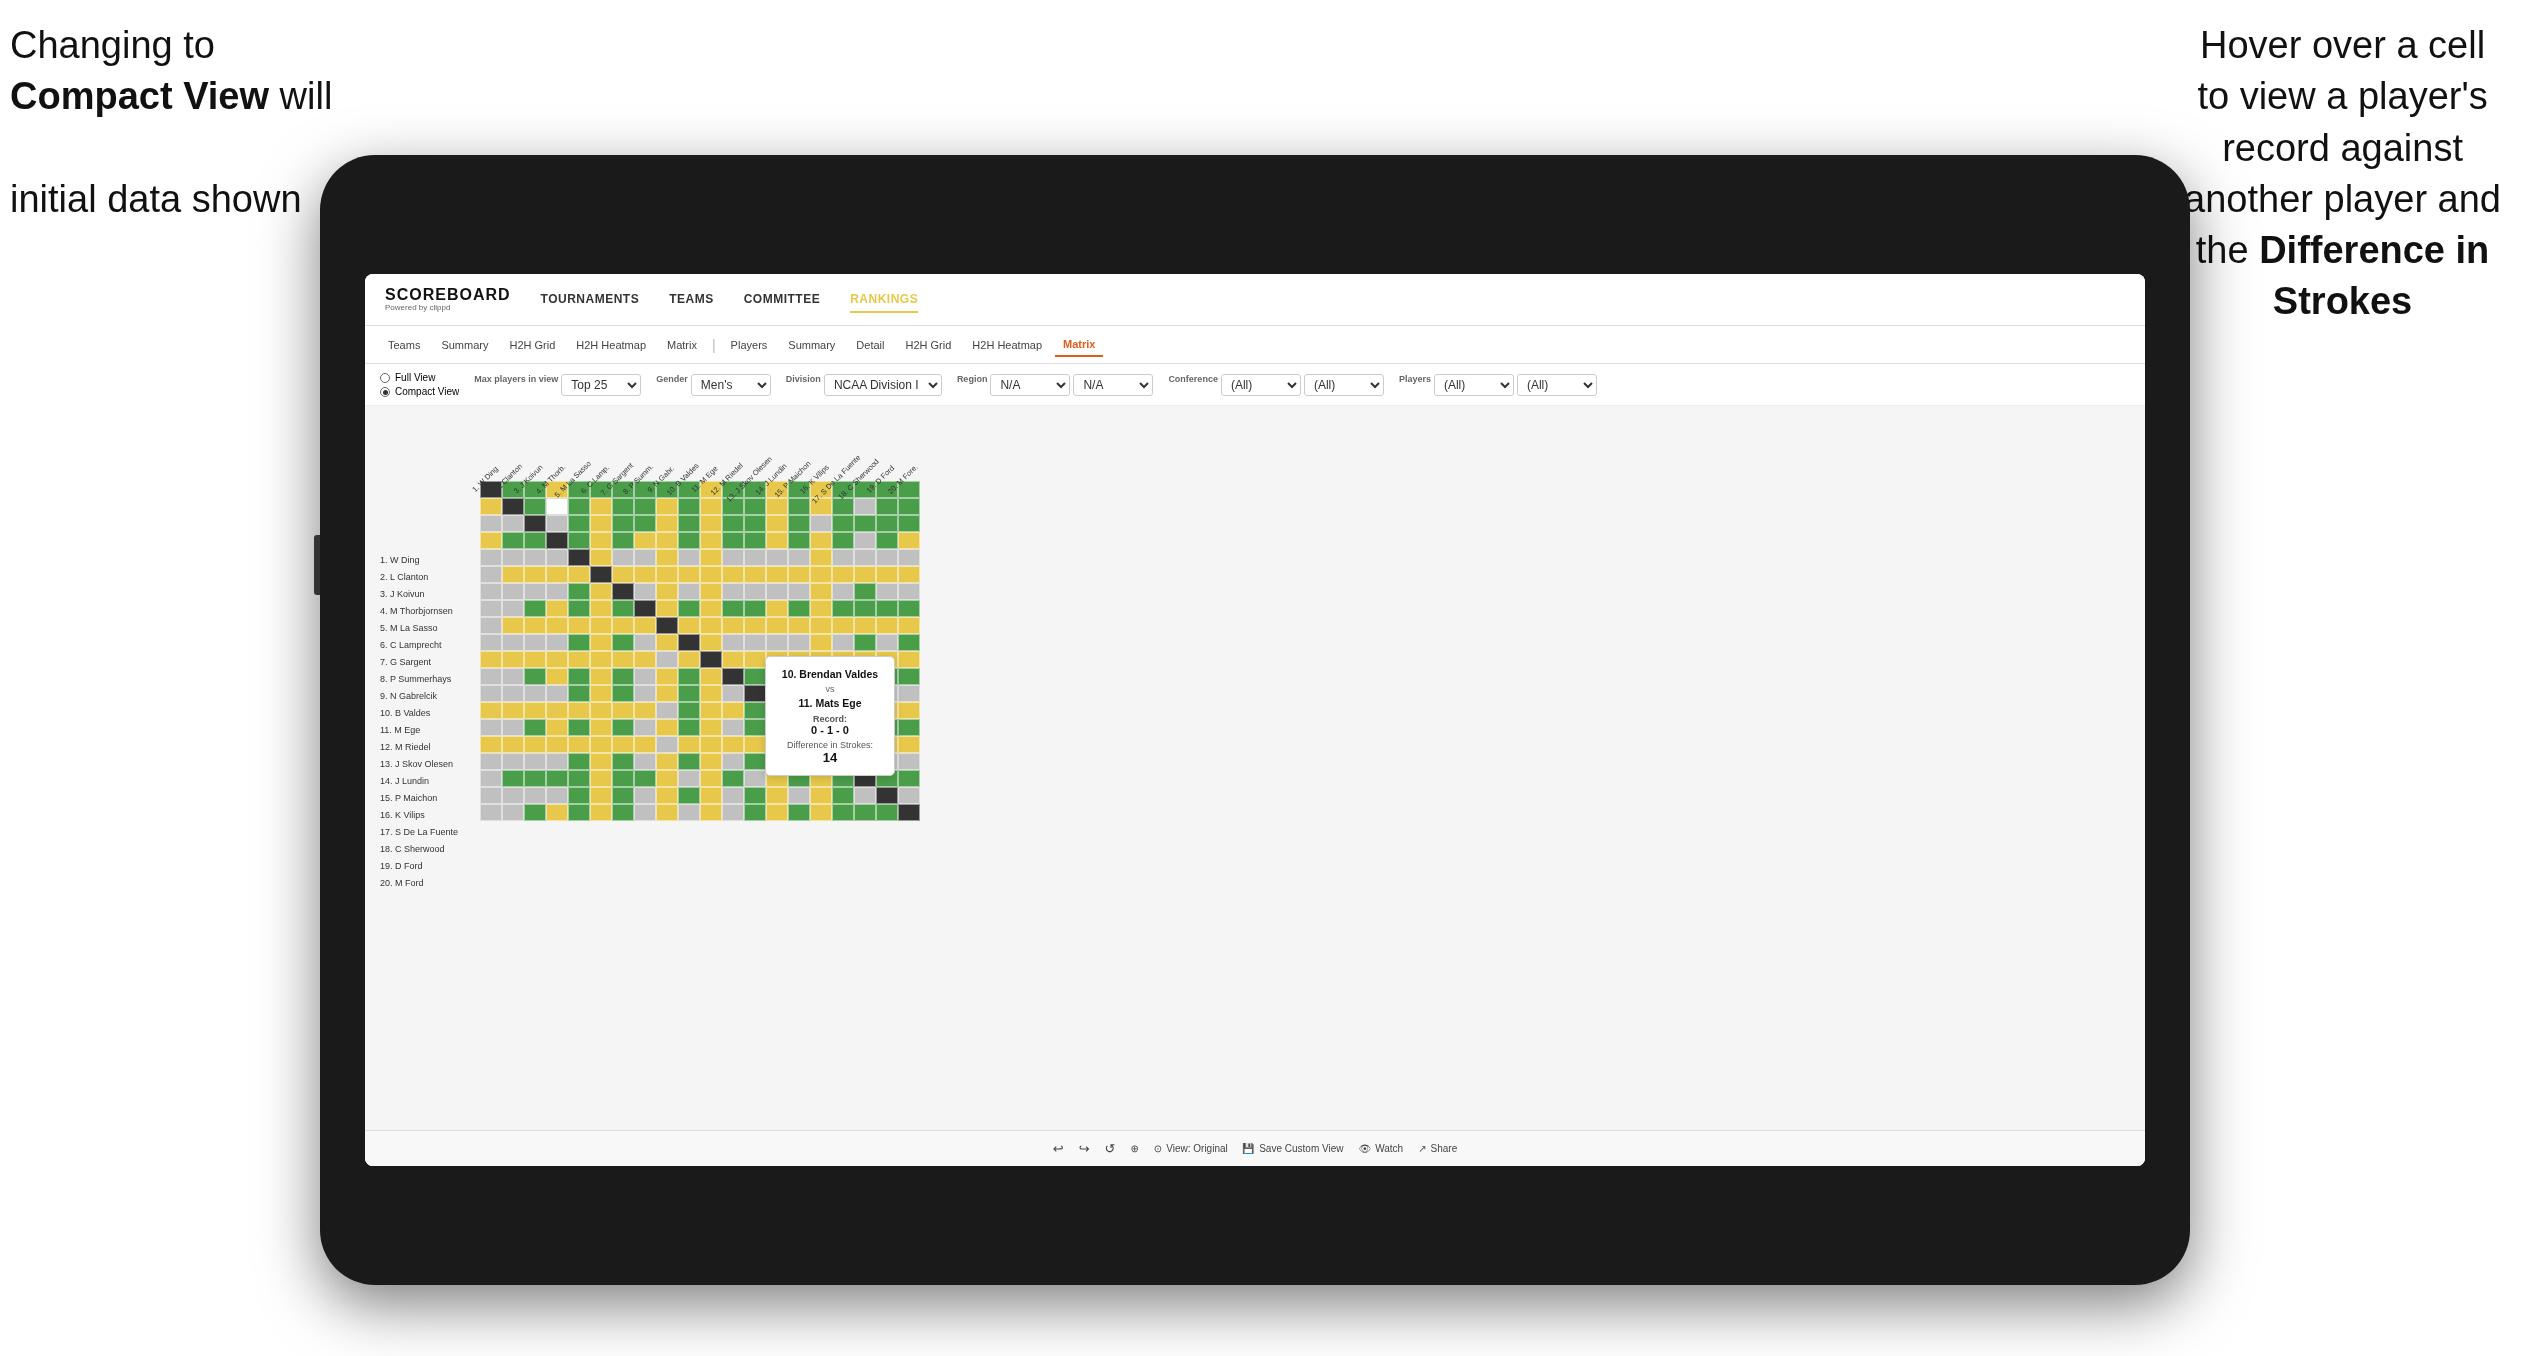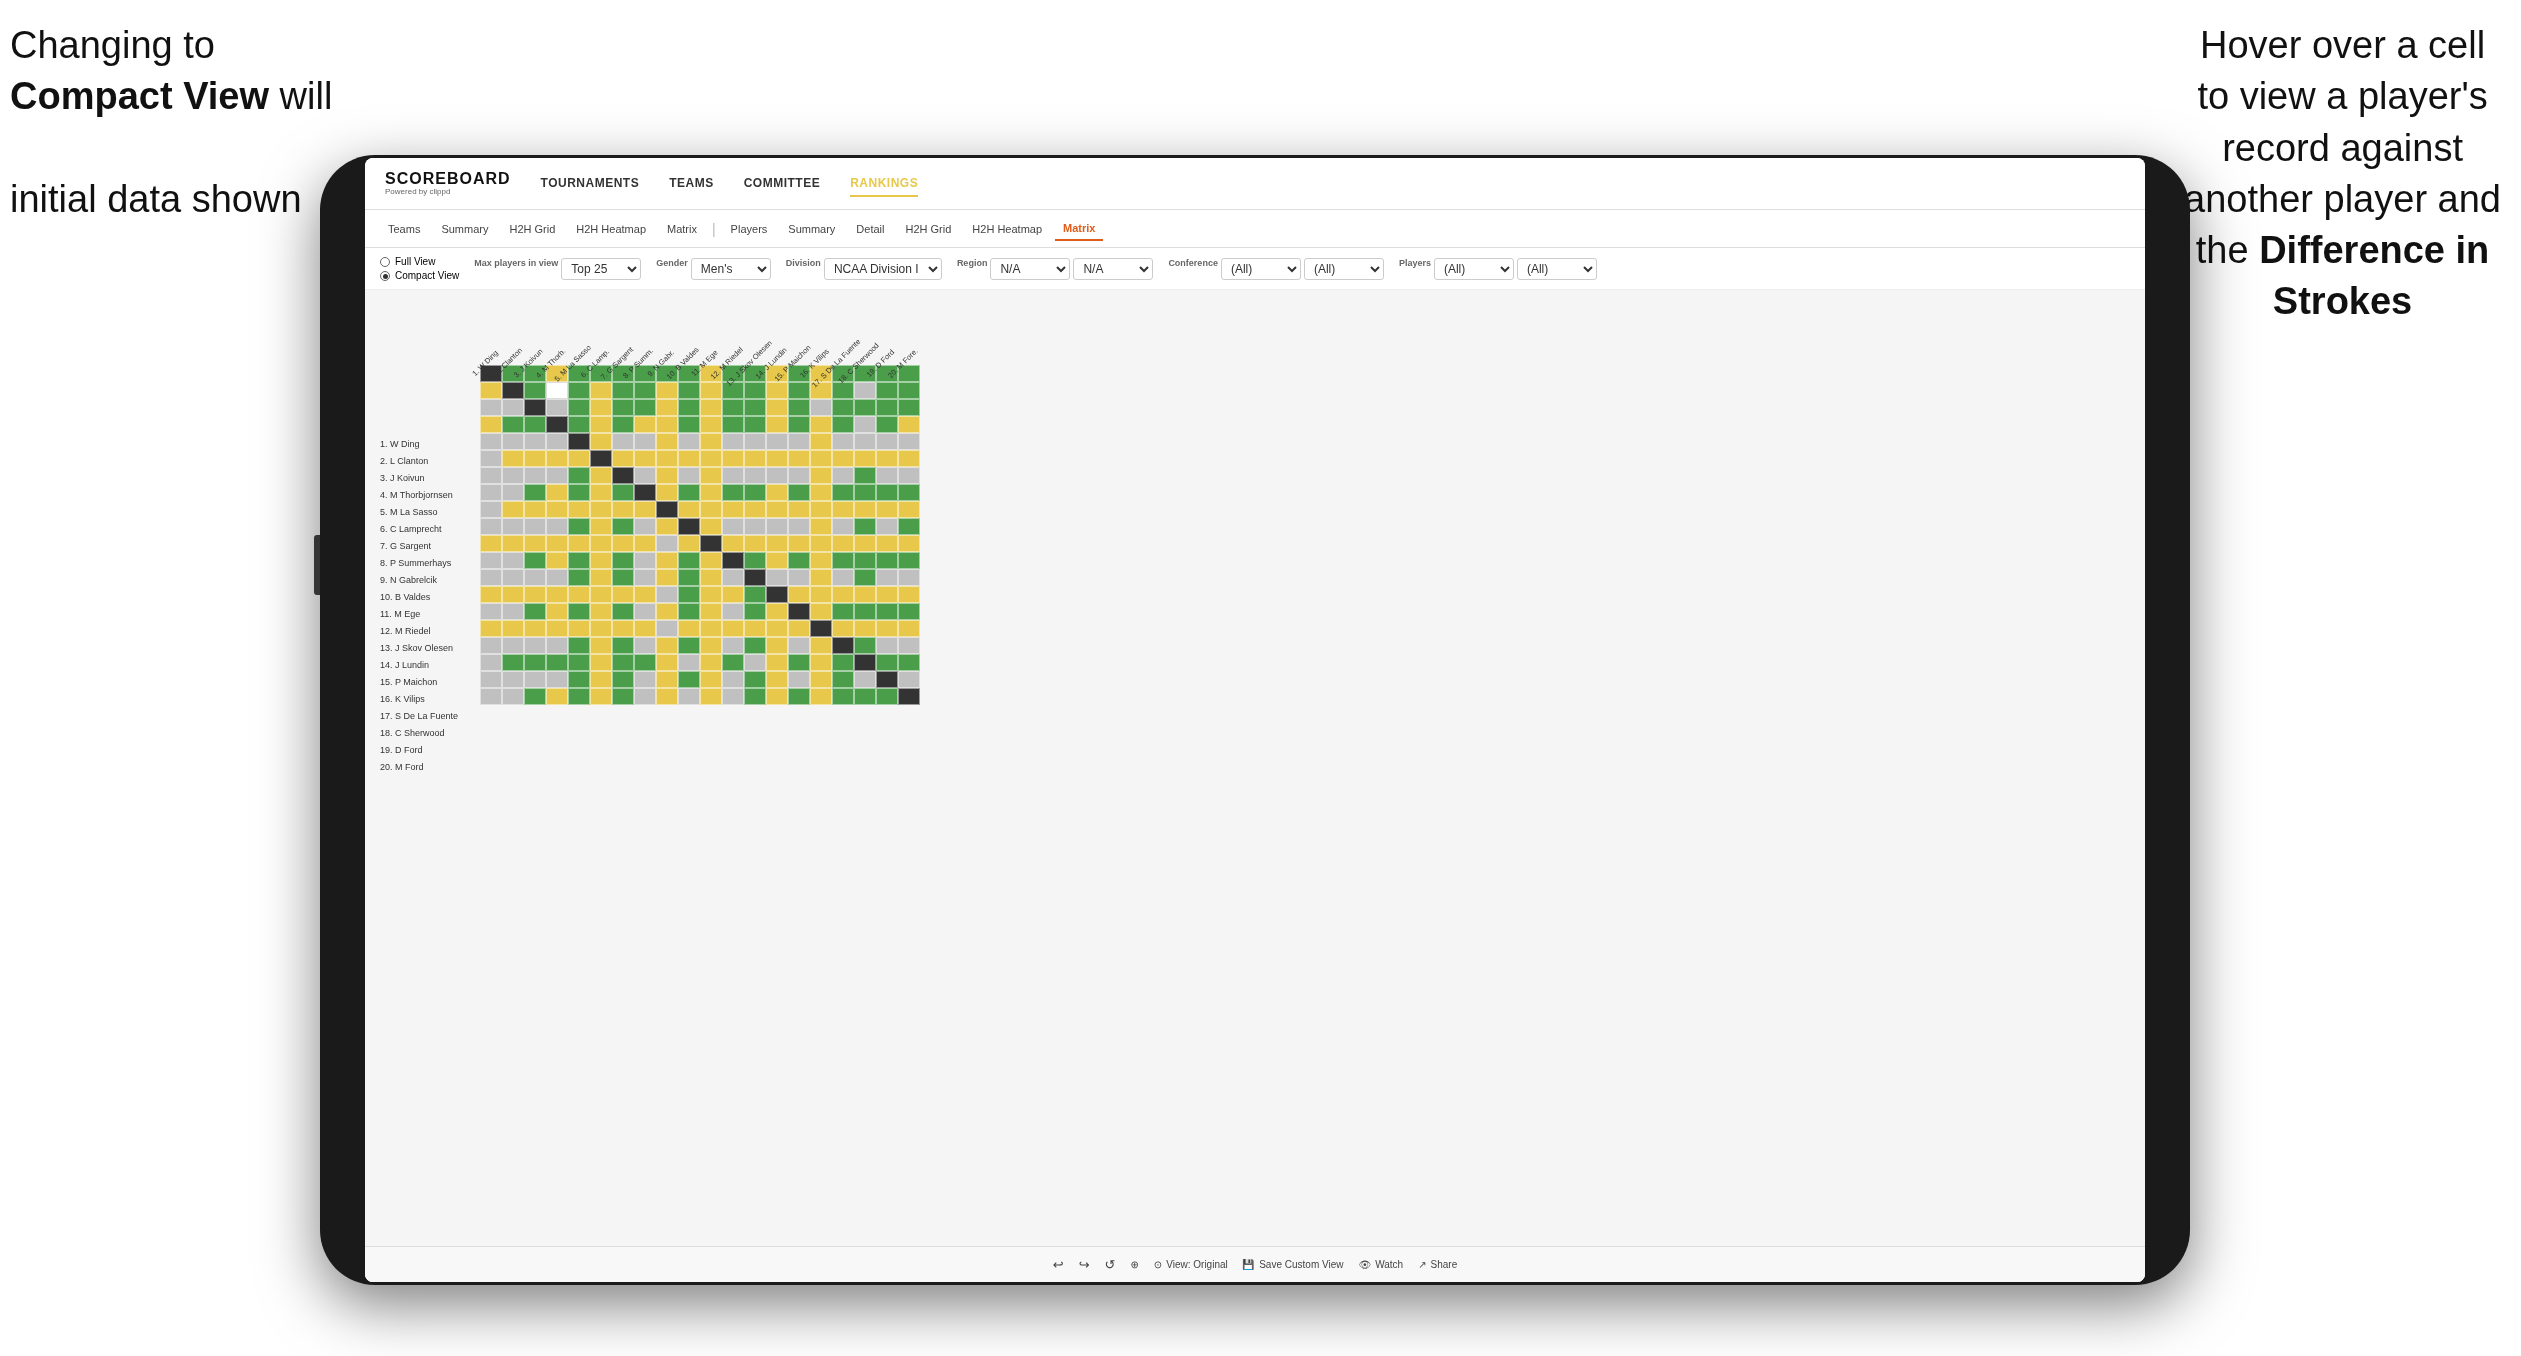--- a/index.html
+++ b/index.html
@@ -56,21 +56,21 @@
       background: #1a1a1a;
       border-radius: 55px;
       box-shadow: 0 20px 60px rgba(0,0,0,0.5);
       display: flex;
       align-items: center;
       justify-content: center;
     }
 
     .tablet-screen {
       width: 1780px;
-      height: 1124px;
+      height: 892px;
       background: #f0f0f0;
       border-radius: 8px;
       overflow: hidden;
       position: relative;
     }
 
     
     .tablet-button {
       position: absolute;
       left: -6px;
@@ -1056,20 +1056,29 @@
                     <div class="grid-cell cell-yellow"></div>
                     <div class="grid-cell cell-green"></div>
                     <div class="grid-cell cell-yellow"></div>
                     <div class="grid-cell cell-green"></div>
                     <div class="grid-cell cell-green"></div>
                     <div class="grid-cell cell-green"></div>
                     <div class="grid-cell cell-dark"></div>
                   </div>
                 </div>
 
+              <div class="tooltip-box">
+                <div class="tt-title">10. Brendan Valdes</div>
+                <div class="tt-vs">vs</div>
+                <div class="tt-title">11. Mats Ege</div>
+                <div class="tt-record-label">Record:</div>
+                <div class="tt-record">0 - 1 - 0</div>
+                <div class="tt-diff-label">Difference in Strokes:</div>
+                <div class="tt-diff">14</div>
+              </div>
             </div>
           </div>
         </div>
 
         <div class="bottom-toolbar">
           <div class="toolbar-btn">
             <span class="toolbar-icon">↩</span>
           </div>
           <div class="toolbar-btn">
             <span class="toolbar-icon">↪</span>

